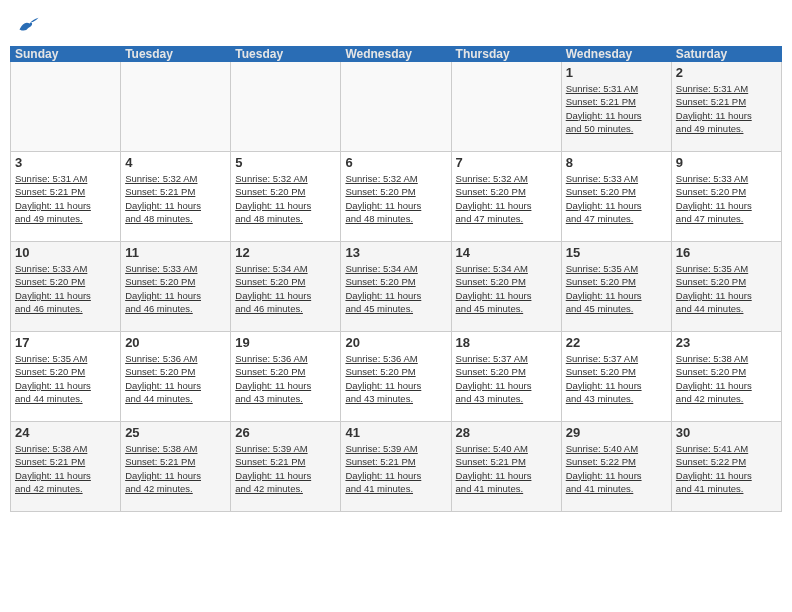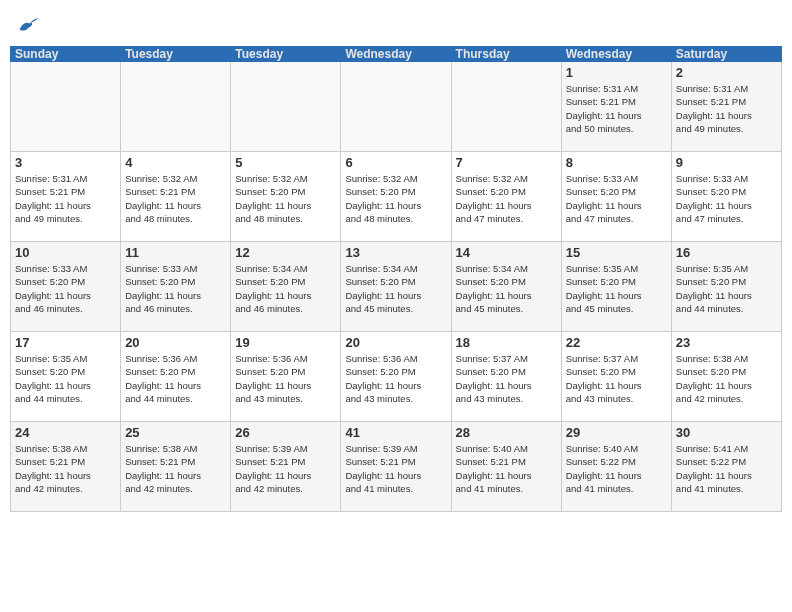--- a/index.html
+++ b/index.html
@@ -88,20 +88,21 @@
       font-size: 13px;
       font-weight: bold;
       color: #333;
       display: block;
       margin-bottom: 2px;
     }
     .cell-info {
       font-size: 9.5px;
       color: #333;
       line-height: 1.4;
+      text-decoration: underline;
     }
   </style>
 </head>
 <body>
 
 <div class="header">
   <div class="logo">
     <div class="logo-text">
       <span class="logo-general"></span>
       <svg class="logo-bird" viewBox="0 0 30 24" fill="none" xmlns="http://www.w3.org/2000/svg">

